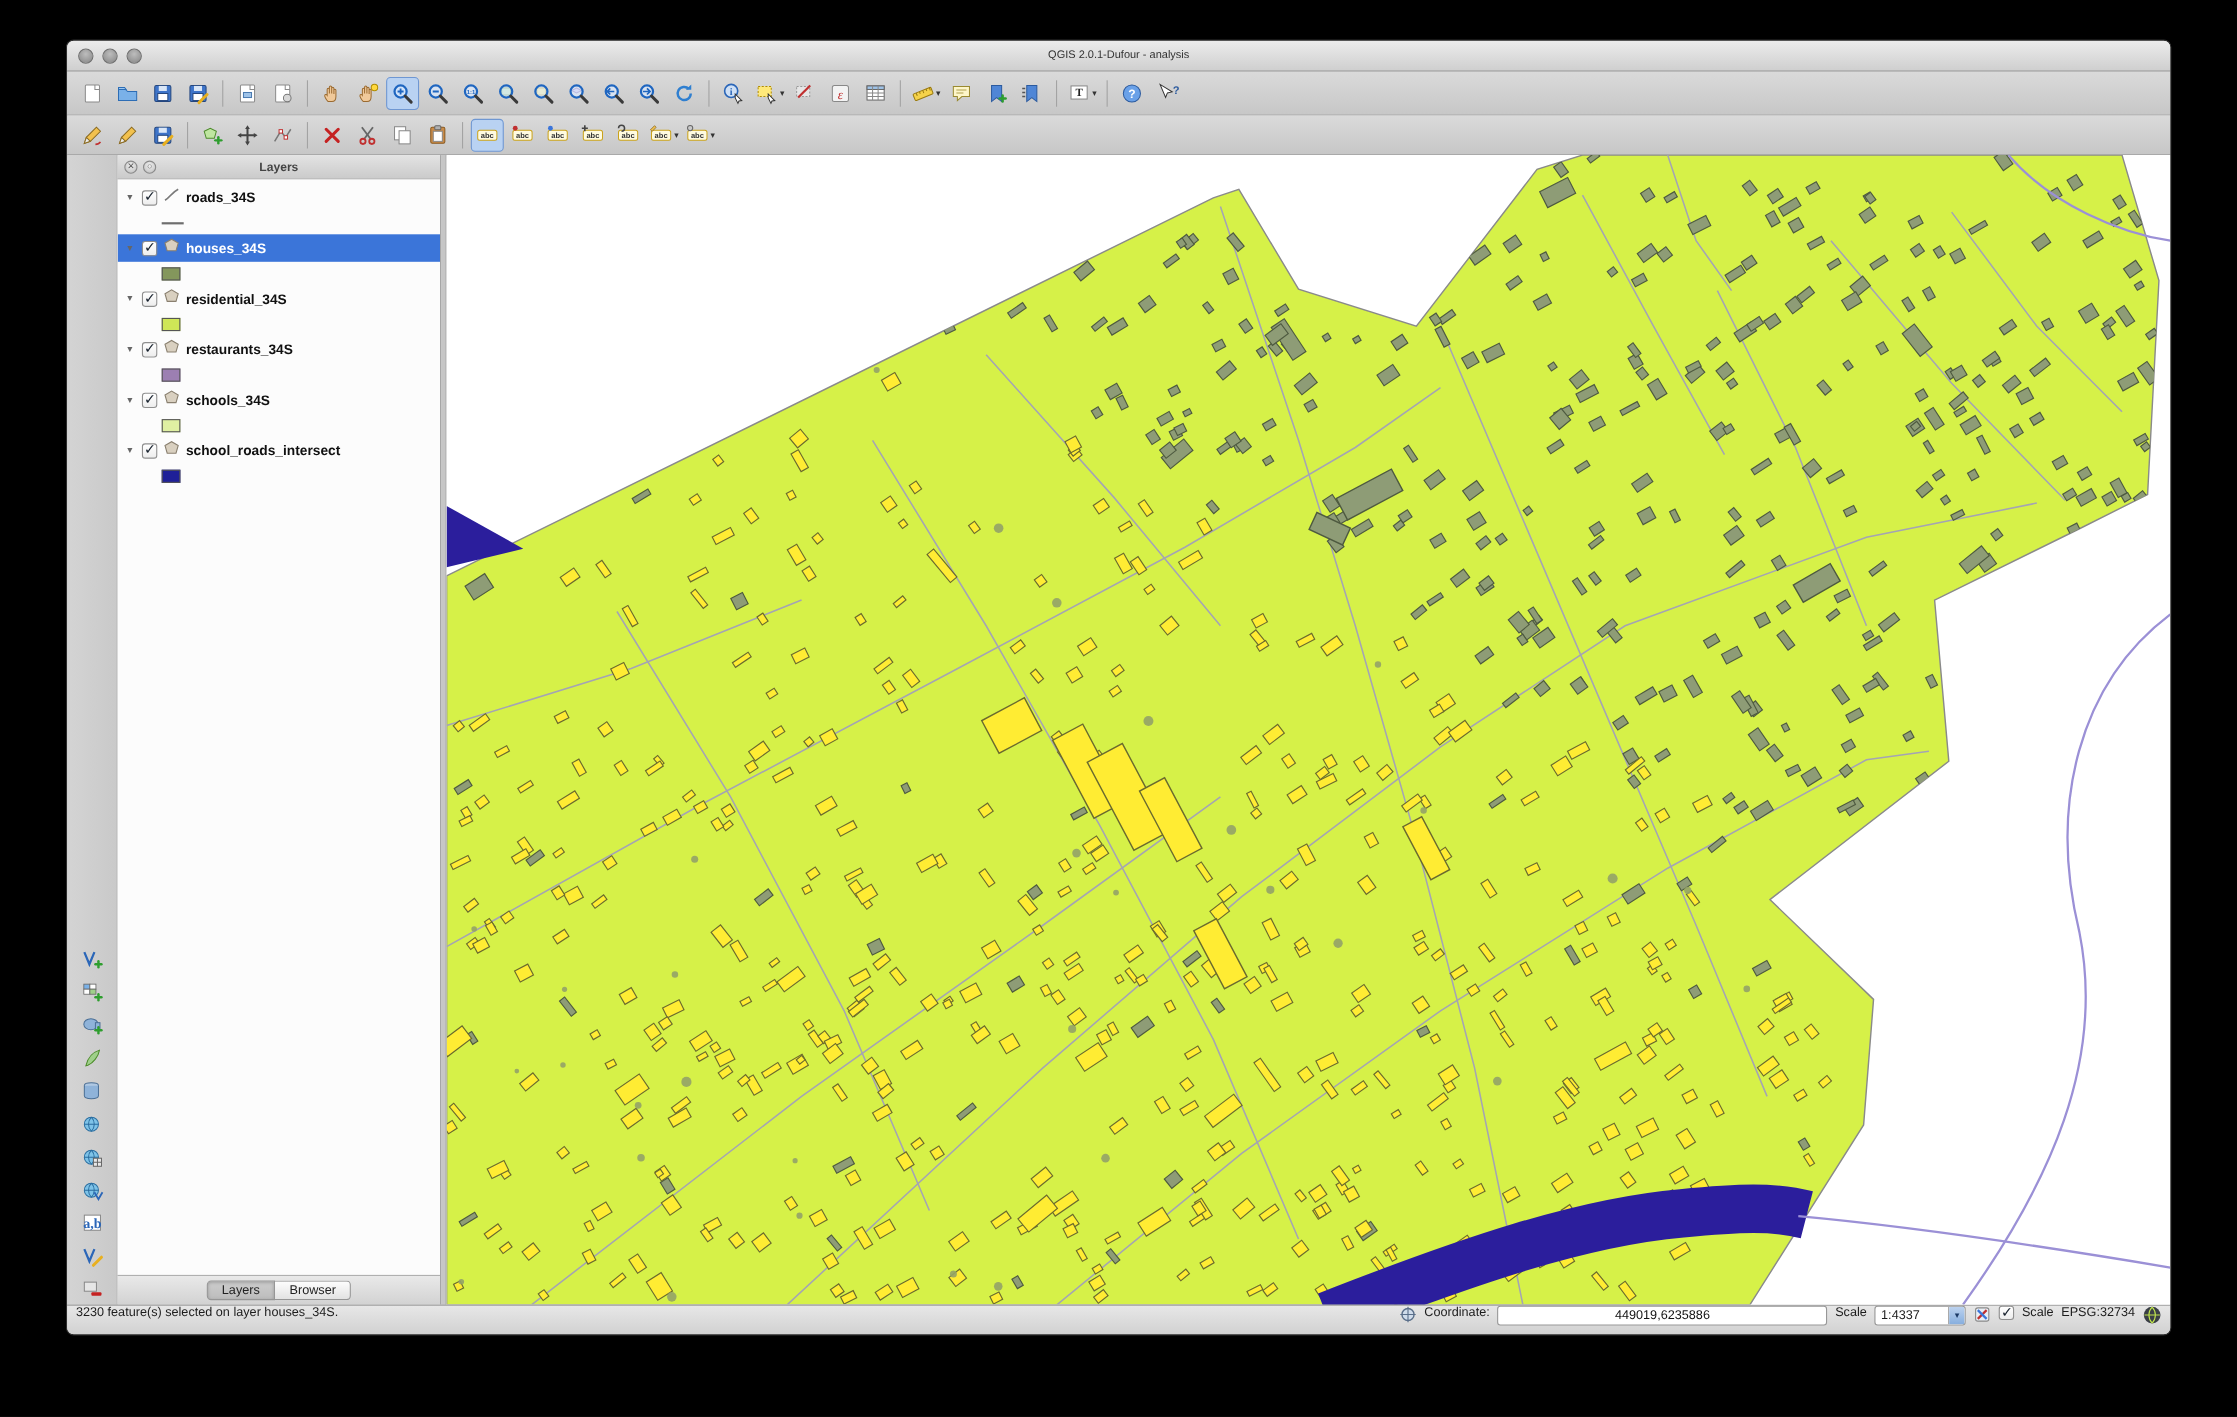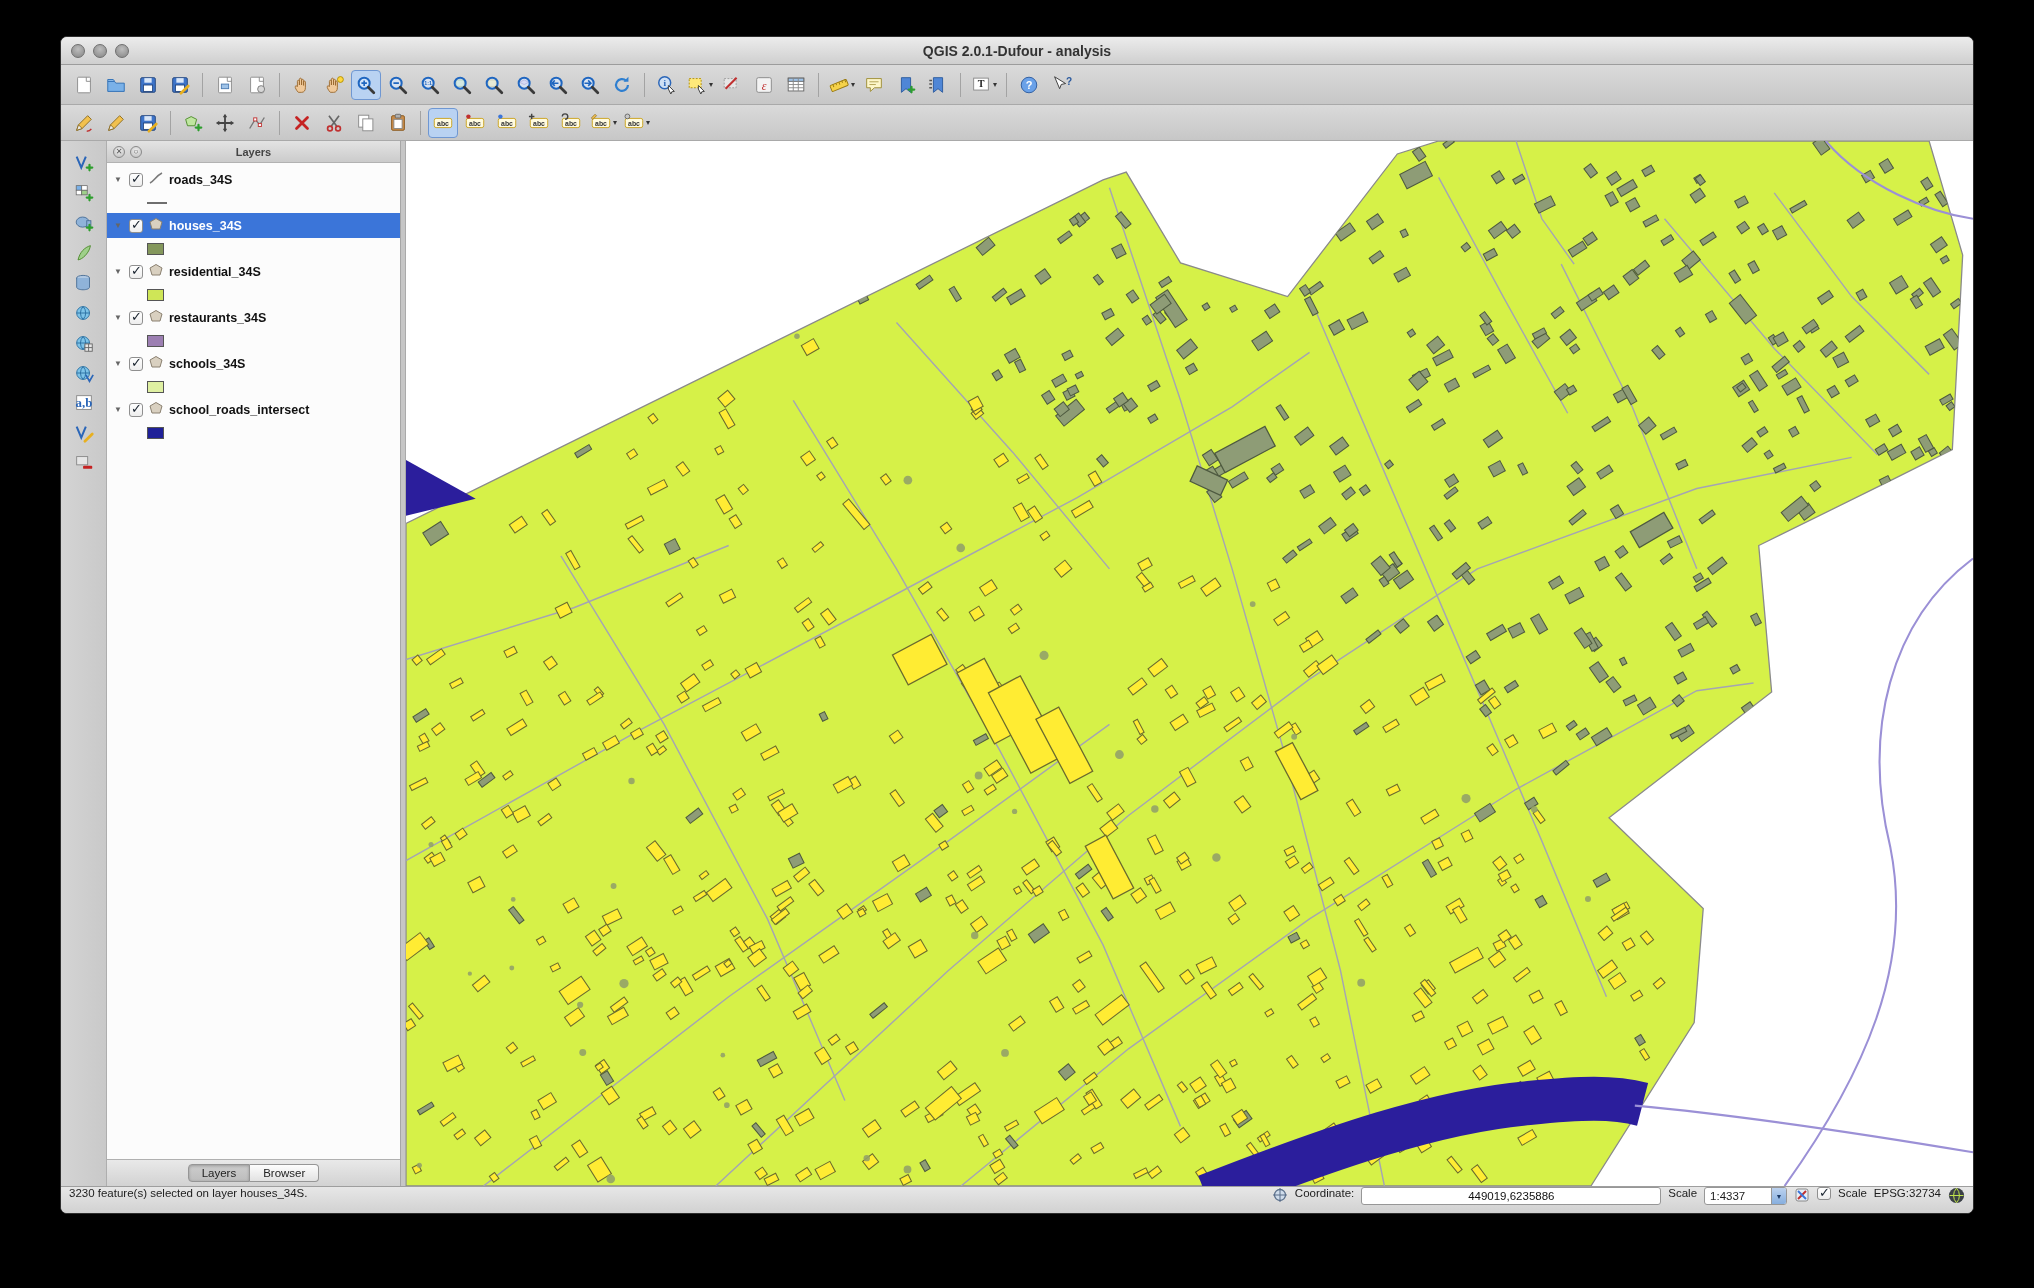--- a/index.html
+++ b/index.html
@@ -7,42 +7,42 @@
   body{width:2034px;height:1288px;position:relative;overflow:hidden;
        font-family:"Liberation Sans","DejaVu Sans",sans-serif;-webkit-font-smoothing:antialiased;}
 
   .window{position:absolute;left:60px;top:36px;width:1914px;height:1178px;
           background:#d6d6d6;border:1px solid #2e2e2e;border-radius:7px;overflow:hidden;
           box-shadow:0 22px 60px rgba(0,0,0,.7);display:flex;flex-direction:column;}
 
   
   .titlebar{height:28px;flex:0 0 28px;background:linear-gradient(#ececec,#cfcfcf);
             border-bottom:1px solid #9c9c9c;position:relative;display:flex;align-items:center;justify-content:center;}
-  .title{font-size:14px;color:#333;font-weight:700;}
+  .title{font-size:10px;color:#333;font-weight:400;}
   .traffic{position:absolute;left:10px;top:7px;display:flex;gap:8px;}
   .tl{width:14px;height:14px;border-radius:50%;border:1px solid #6f6f6f;
       background:radial-gradient(circle at 50% 35%,#bdbdbd,#858585);}
 
   
   .toolbar{display:flex;align-items:center;padding:0 8px;background:linear-gradient(#dadada,#c7c7c7);
            border-bottom:1px solid #a9a9a9;}
   #toolbar1{height:40px;flex:0 0 40px;}
   #toolbar2{height:36px;flex:0 0 36px;}
   .tb-group{display:flex;align-items:center;gap:2px;}
   .tb-sep{width:1px;height:24px;background:#a3a3a3;margin:0 7px;}
   .tb-btn{height:30px;min-width:30px;padding:0 2px;border-radius:4px;display:flex;align-items:center;justify-content:center;}
   .tb-btn.pressed{background:#b9d2f2;border:1px solid #6f97d2;}
   .tb-btn svg{display:block;}
   .caret{font-size:8px;color:#333;margin-left:1px;}
 
   
   .main{flex:1;display:flex;min-height:0;}
   .side-strip{width:46px;flex:0 0 46px;background:linear-gradient(90deg,#d4d4d4,#c9c9c9);
               border-right:1px solid #aeaeae;display:flex;flex-direction:column;align-items:center;
-              padding-top:8px;gap:5px;}
+              padding-top:8px;gap:5px;justify-content:flex-end;}
   .side-strip .tb-btn{height:28px;}
 
   
   .layers-panel{width:294px;flex:0 0 294px;display:flex;flex-direction:column;background:#f4f4f4;
                 border-right:1px solid #a6a6a6;}
   .panel-header{height:22px;flex:0 0 22px;background:linear-gradient(#e3e3e3,#cbcbcb);
                 border-bottom:1px solid #b2b2b2;position:relative;display:flex;align-items:center;justify-content:center;}
   .panel-title{font-size:11px;color:#444;font-weight:bold;}
   .ph-btns{position:absolute;left:6px;top:5px;display:flex;gap:5px;}
   .ph-btn{width:12px;height:12px;border-radius:50%;border:1px solid #8a8a8a;

